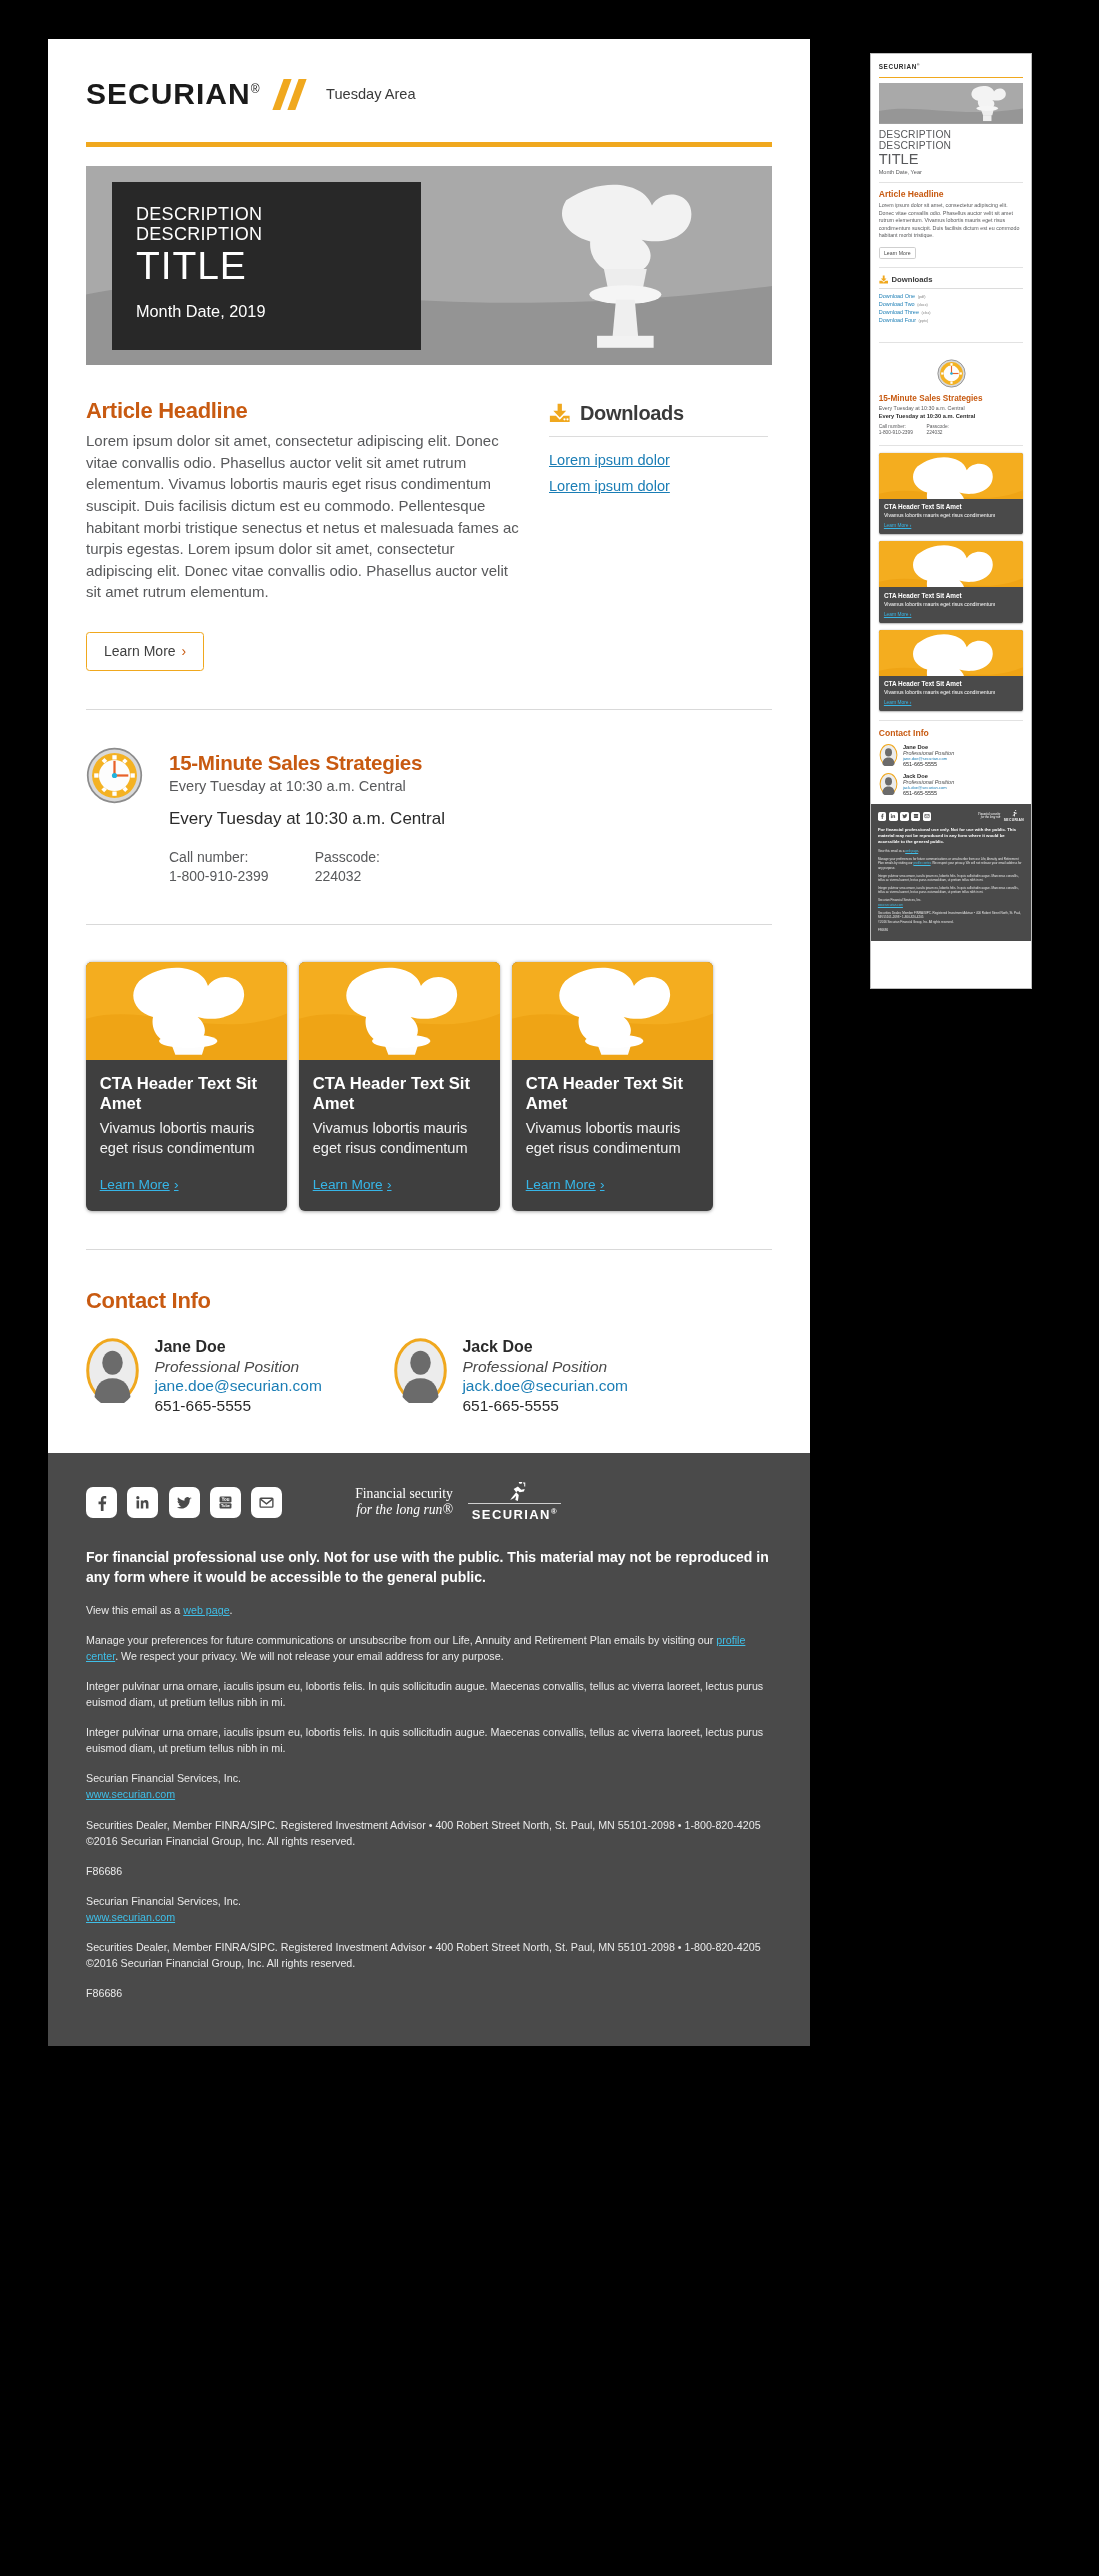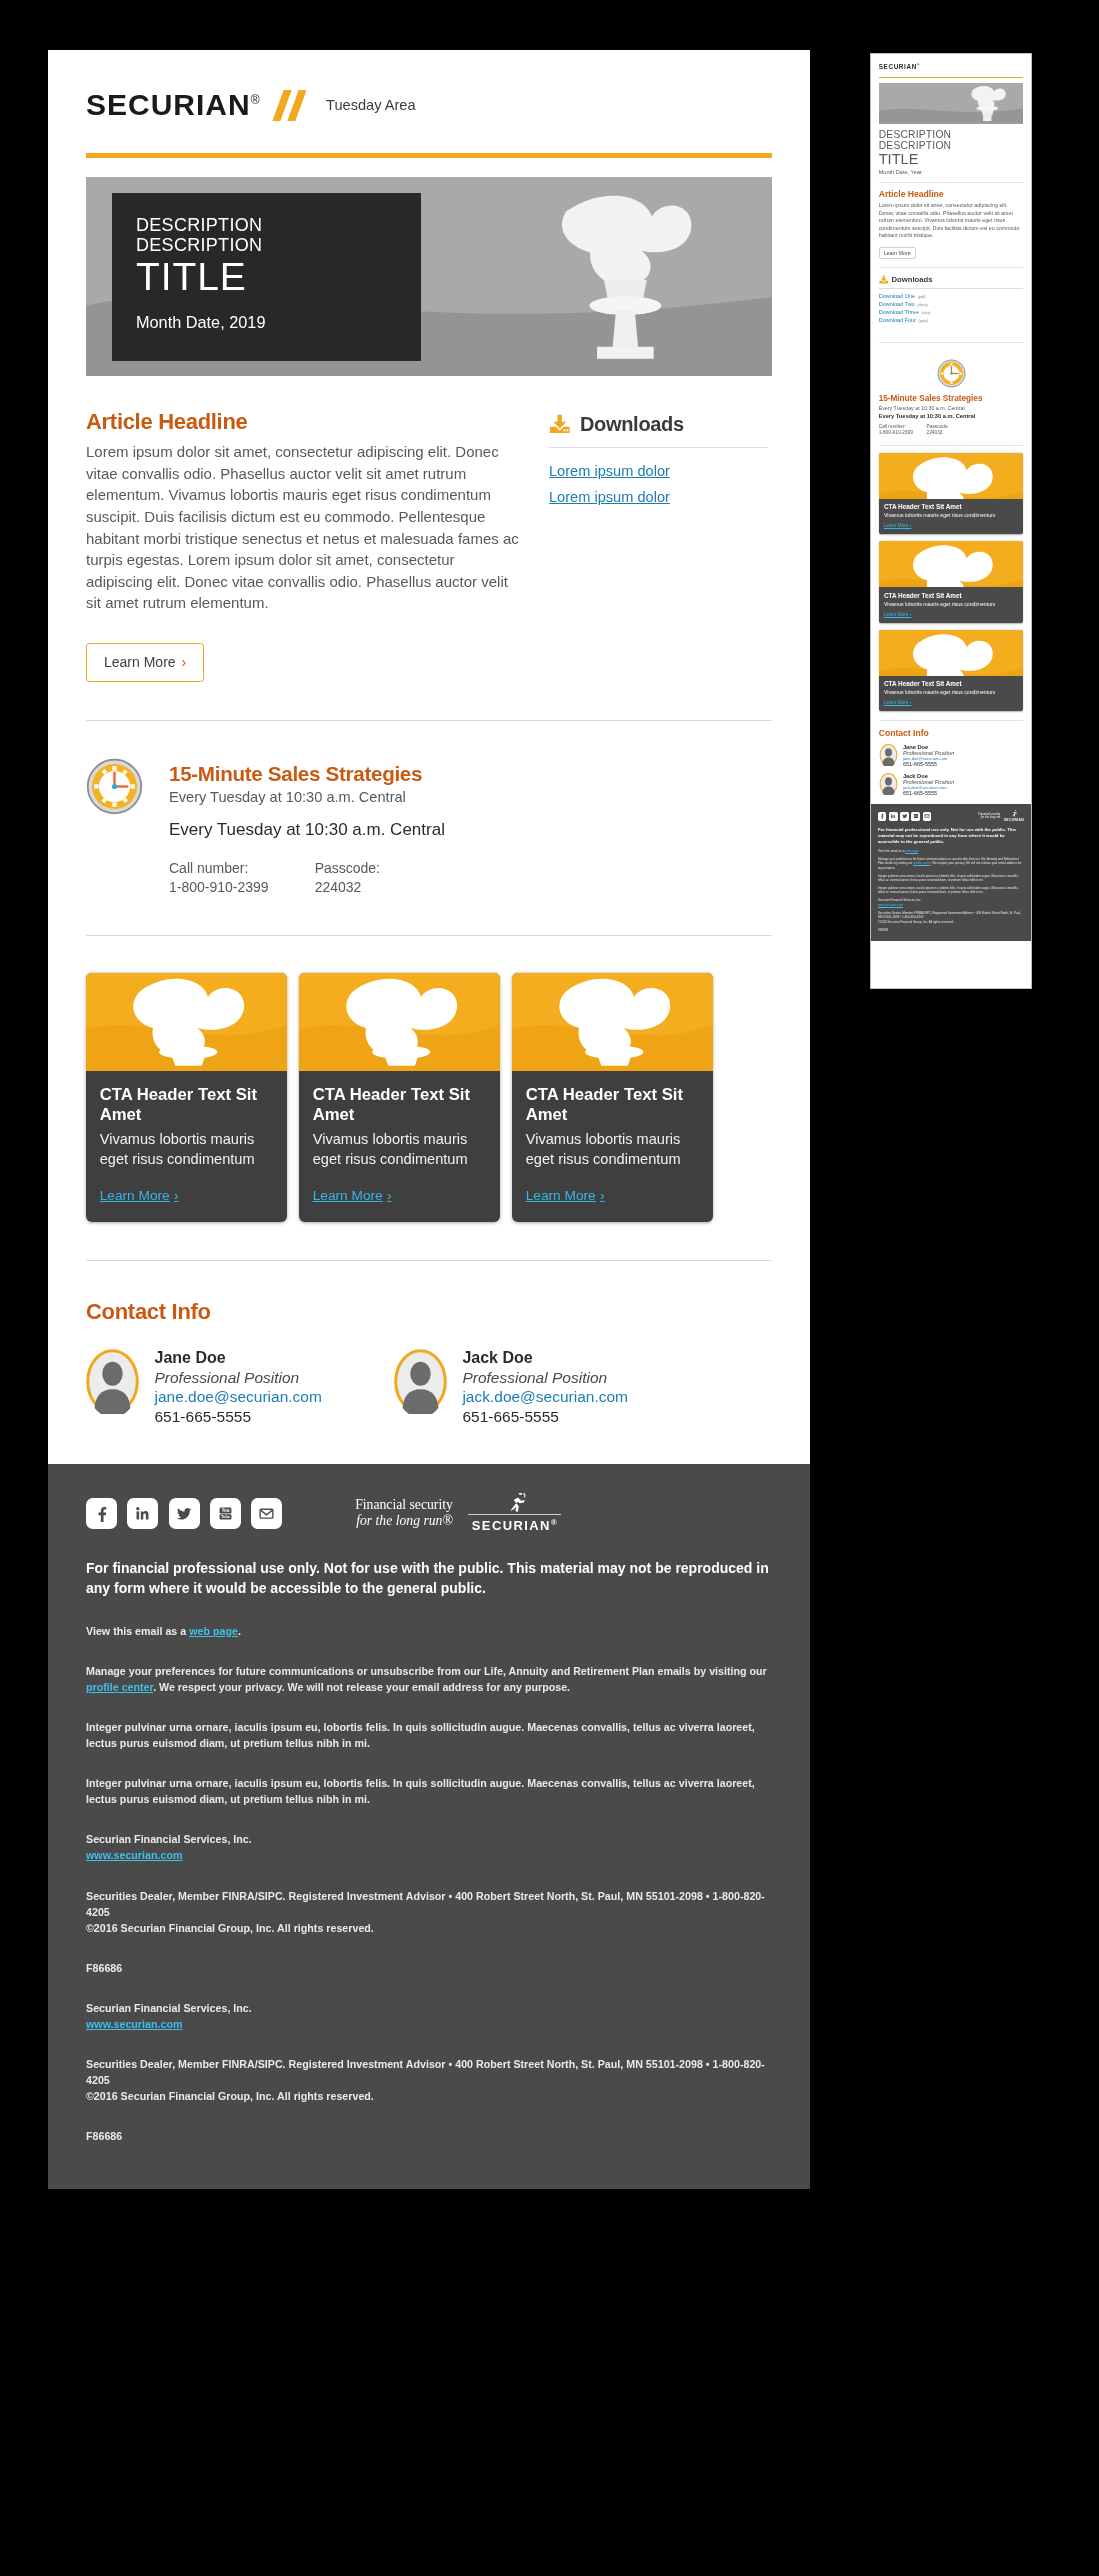--- a/index.html
+++ b/index.html
@@ -6,21 +6,21 @@
   html,body { background:#000; }
   body {
     width:1099px; height:2576px; position:relative;
     font-family:"Liberation Sans", sans-serif;
     overflow:hidden;
   }
   a { text-decoration:none; }
 
   
   #desktop {
-    position:absolute; left:48px; top:50px;
+    position:absolute; left:48px; top:39px;
     width:762px; height:1859px;
     background:#ffffff;
   }
   .dt-inner { padding:0 38px; }
 
   .logo-row { display:flex; align-items:center; padding:38px 0 0 0; }
   .logo-word {
     font-size:30px; font-weight:700; letter-spacing:1px; color:#1a1a1a;
     font-family:"Liberation Sans", sans-serif;
   }
@@ -98,21 +98,21 @@
   .footer { background:#4a4a4a; color:#fff; margin-top:38px; padding:29px 38px 45px 38px; }
   .f-top { display:flex; align-items:center; gap:34px; }
   .f-social { display:flex; gap:10.3px; }
   .f-ico { width:31px; height:31px; background:#fff; border-radius:6.9px; display:flex; align-items:center; justify-content:center; }
   .f-tag { display:flex; align-items:center; gap:15.5px; margin-left:39px; }
   .f-tag-text { font-family:"Liberation Serif", serif; font-size:13.7px; line-height:1.2; text-align:right; }
   .f-tag-text em { font-style:italic; display:block; }
   .f-sec-logo { display:flex; flex-direction:column; align-items:center; }
   .f-sec-word { font-size:13px; font-weight:700; letter-spacing:1.4px; }
   .f-bold { font-size:14px; font-weight:700; line-height:1.42; margin-top:26px; }
-  .f-p { font-size:10.7px; line-height:1.5; margin-top:24px; color:#eaeaea;font-weight:bold; }
+  .f-p { font-size:10.7px; line-height:1.5; margin-top:14px; color:#eaeaea; }
   .f-p a { color:#3fbfe8; text-decoration:underline; }
   .f-link { color:#3fbfe8; text-decoration:underline; font-size:10.7px; }
 
   
   #mobile {
     position:absolute; left:870px; top:53px; width:162px; height:936px;
     background:#ffffff; border:0.9px solid #bdbdbd;
     font-size:6px; color:#4a4a4a; overflow:hidden;
   }
   .m-pad { padding:0 7.7px; }

